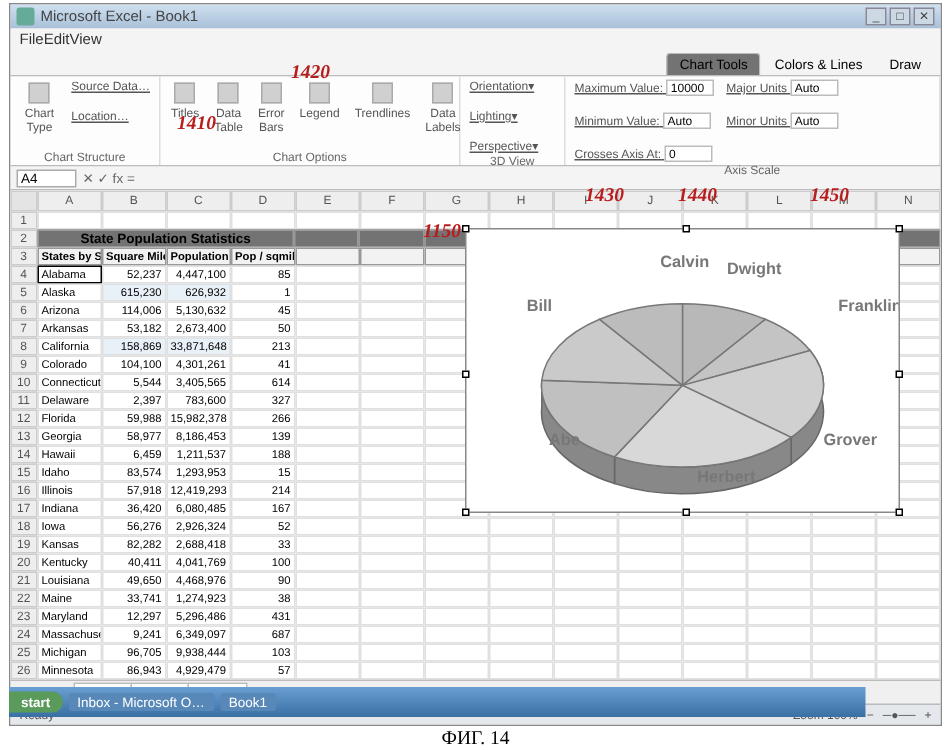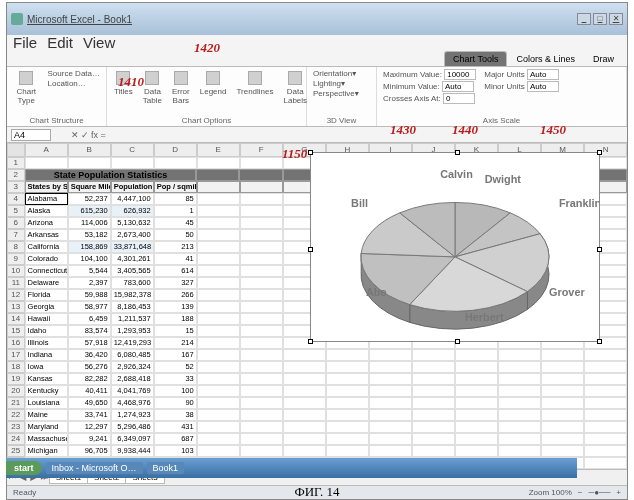--- a/index.html
+++ b/index.html
@@ -1,36 +1,36 @@
 <!DOCTYPE html>
 <html><head>
 <meta charset="utf-8">
 <style>
   * { box-sizing: border-box; margin: 0; padding: 0; font-family: Tahoma, sans-serif; }
   body { width: 634px; height: 500px; background: #fff; overflow: hidden; font-size: 9px; position: relative; }
   .window { width: 622px; border: 1px solid #888; background: #f0f0f0; position: absolute; top: 2px; left: 6px; }
-  .titlebar { height: 32px; background: linear-gradient(#cfe0f0,#a8c0d8); display: flex; align-items: center; padding: 0 4px; font-size: 10px; color: #444; text-decoration: underline; }
+  .titlebar { height: 16px; background: linear-gradient(#cfe0f0,#a8c0d8); display: flex; align-items: center; padding: 0 4px; font-size: 10px; color: #444; }
   .titlebar .logo { width: 12px; height: 12px; background: #6a9; margin-right: 4px; border-radius: 2px; }
   .titlebar .controls { margin-left: auto; display: flex; gap: 2px; }
   .titlebar .controls span { width: 14px; height: 12px; background: #ccd8e4; border: 1px solid #889; font-size: 8px; text-align: center; line-height: 10px; }
-  .menubar { height: 14px; display: flex; gap: 10px; padding: 0 6px; font-size: 15px; color: #333; align-items: center; background: #f4f4f4; }
+  .menubar { height: 14px; display: flex; padding: 0 6px; font-size: 10px; color: #333; align-items: center; background: #f4f4f4; }
   .ribbon-tabs { height: 18px; display: flex; align-items: flex-end; padding: 0 4px; background: #f4f4f4; border-bottom: 1px solid #bbb; }
   .ribbon-tabs .tab { padding: 2px 8px; font-size: 9px; border: 1px solid transparent; border-bottom: none; }
   .ribbon-tabs .tab.active { background: #737373; border-color: #bbb; border-radius: 3px 3px 0 0; }
   .ribbon-tabs .spacer { flex: 1; }
   .ribbon { height: 60px; background: #fdfdfd; border-bottom: 1px solid #bbb; display: flex; font-size: 8px; color: #555; }
   .rgroup { border-right: 1px solid #ddd; display: flex; flex-direction: column; padding: 2px 4px 1px; }
   .rgroup .body { flex: 1; display: flex; gap: 4px; align-items: flex-start; }
   .rgroup .label { text-align: center; font-size: 8px; color: #666; padding-top: 1px; }
-  .rcol { display: flex; flex-direction: column; gap: 1px; font-size: 8px; }
+  .rcol { display: flex; flex-direction: column; gap: 11px; font-size: 8px; text-decoration: underline; }
   .rcol .item { white-space: nowrap; padding: 0 2px; }
   .rbtn { text-align: center; padding: 2px 3px; }
   .rbtn .ico { width: 14px; height: 14px; background: #d0d0d0; margin: 0 auto 2px; border: 1px solid #aaa; }
   .rinput { width: 32px; border: 1px solid #bbb; padding: 0 2px; font-size: 8px; background: #fff; }
-  .formulabar { height: 16px; display: flex; align-items: center; gap: 20px; padding: 2px 4px; background: #f4f4f4; border-bottom: 1px solid #bbb; font-size: 9px; }
+  .formulabar { height: 16px; display: flex; align-items: center; gap: 4px; padding: 2px 4px; background: #f4f4f4; border-bottom: 1px solid #bbb; font-size: 9px; }
   .namebox { width: 40px; border: 1px solid #aaa; background: #fff; padding: 0 2px; }
   .fx { color: #666; }
   .grid-area { display: flex; height: 326px; background: #fff; }
   .colheads { display: flex; background: #eee; }
   .colheads div { width: 44px; height: 14px; border: 1px solid #ccc; text-align: center; font-size: 8px; color: #555; line-height: 12px; }
   .colheads div:first-child { width: 18px; background: #e4e4e4; }
   .rows { overflow: hidden; }
   .row { display: flex; height: 12px; }
   .row .rh { width: 18px; background: #eee; border: 1px solid #ccc; font-size: 8px; color: #555; text-align: center; line-height: 10px; }
   .row .cell { width: 44px; border: 1px solid #e0e0e0; font-size: 7.5px; padding: 0 2px; line-height: 10px; overflow: hidden; white-space: nowrap; }

